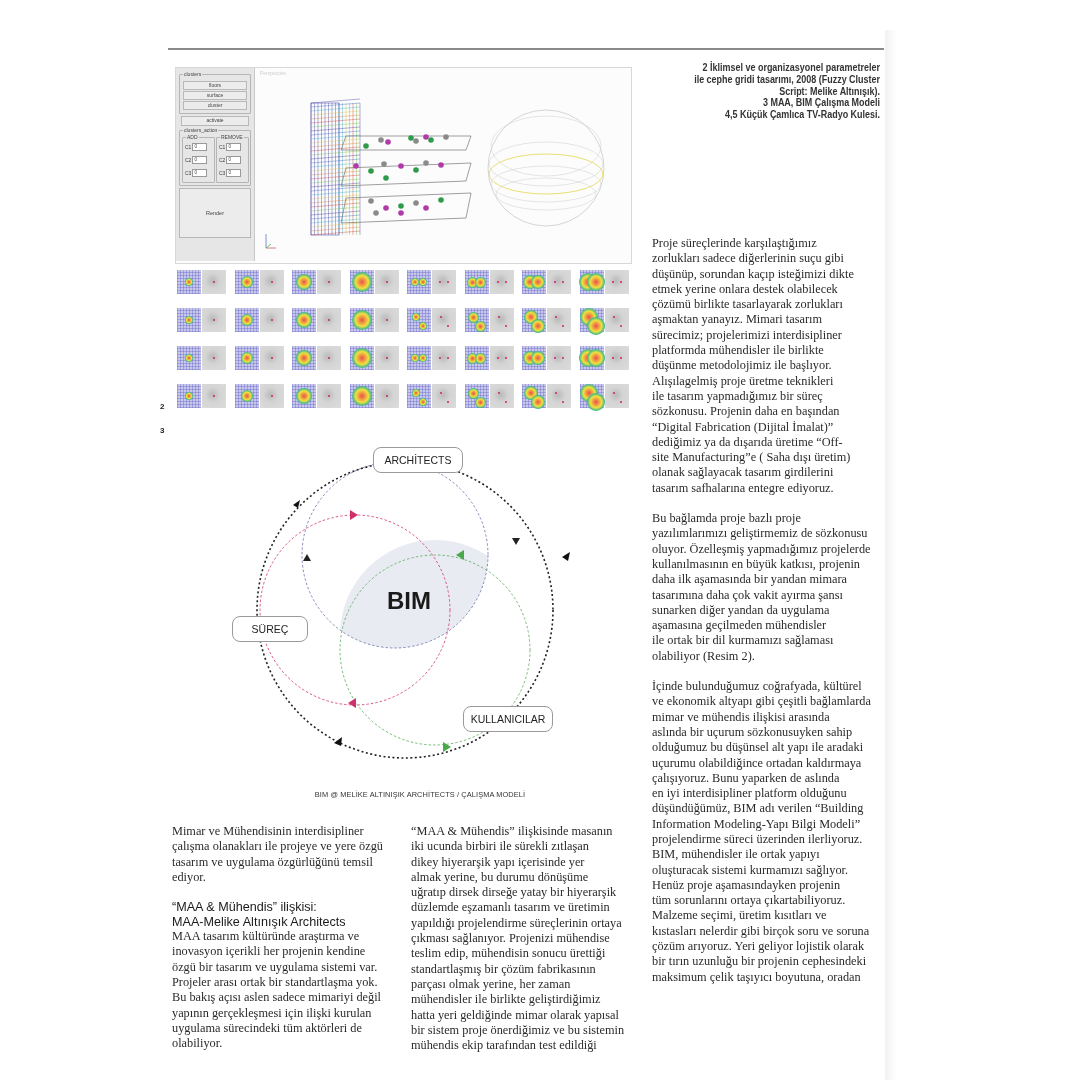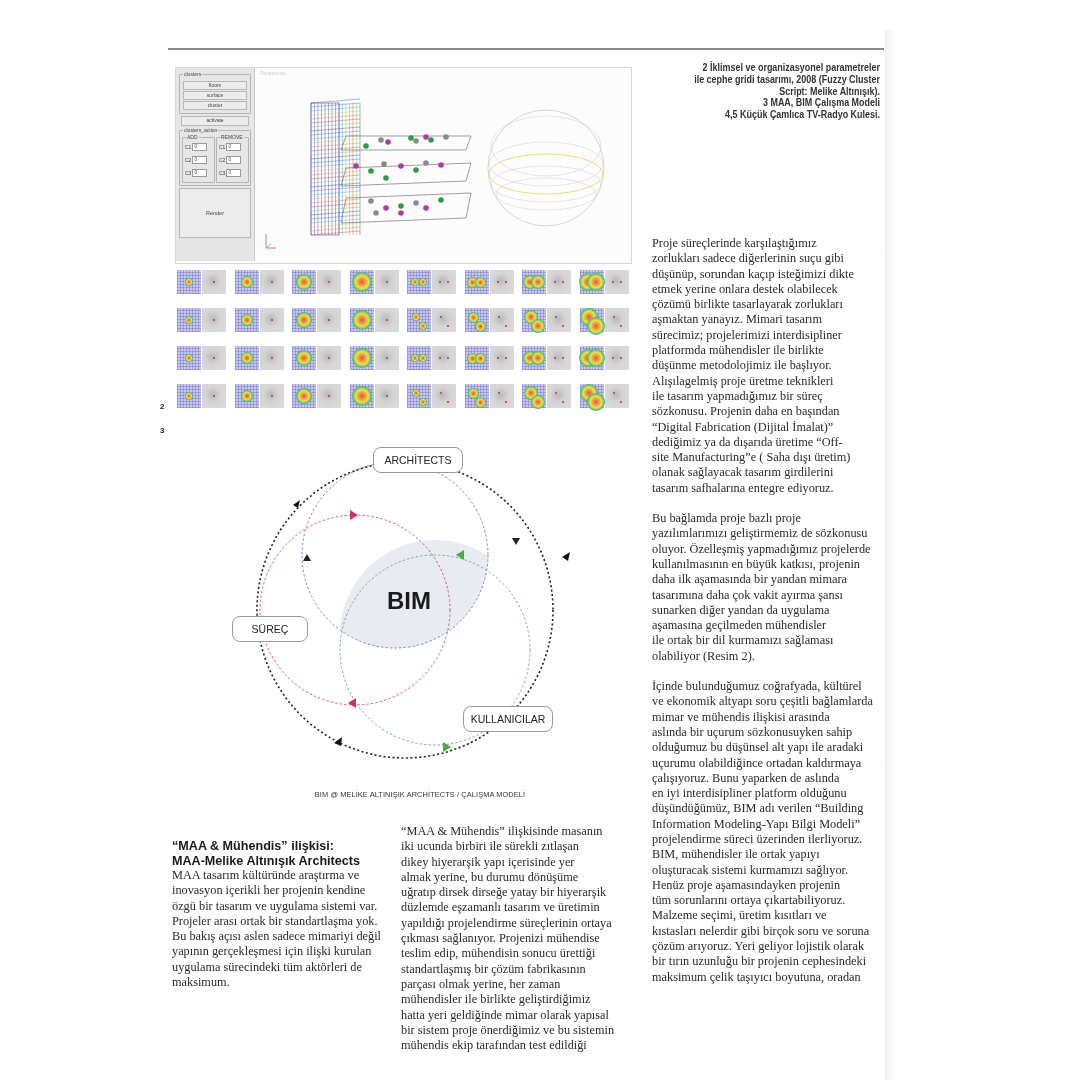--- a/index.html
+++ b/index.html
@@ -106,24 +106,24 @@
       font-family: "Liberation Sans", sans-serif; font-size: 7.4px; color: #333; letter-spacing: 0.1px;
     }
 
     
     .col {
       position: absolute; font-size: 12.3px; line-height: 15.3px; color: #2a2a2a;
     }
     .col p { margin: 0; }
     .col p + p { margin-top: 15px; }
     .col-1 { left: 172px; top: 824px; width: 225px; }
-    .col-2 { left: 401px; top: 824px; width: 230px; }
+    .col-2 { left: 411px; top: 824px; width: 230px; }
     .col-3 { left: 652px; top: 236px; width: 232px; }
     .sub-heading {
-      font-family: "Liberation Sans", sans-serif; font-weight: bold; font-size: 12.6px; line-height: 14.5px;
+      font-family: "Liberation Sans", sans-serif; font-weight: normal; font-size: 12.6px; line-height: 14.5px;
       color: #1a1a1a; margin-top: 15px !important;
     }
     .sub-heading + p { margin-top: 0 !important; }
     .line { display: block; white-space: nowrap; }
   </style>
 </head>
 <body>
 
 <div class="page-shadow"></div>
 <div class="top-rule"></div>
@@ -611,33 +611,39 @@
     <polygon points="223,302 231,307 223,312" fill="#4aa84a"></polygon>
   </svg>
   <div class="node-label" style="left:153px;top:7px;width:88px;">ARCHİTECTS</div>
   <div class="node-label" style="left:12px;top:176px;width:74px;">SÜREÇ</div>
   <div class="node-label" style="left:243px;top:266px;width:88px;">KULLANICILAR</div>
   <div class="bim-label">BIM</div>
 </div>
 <div class="diagram-caption">BIM @ MELİKE ALTINIŞIK ARCHİTECTS / ÇALIŞMA MODELİ</div>
 
 <div class="col col-1">
+  <p id="c1-intro">
+      <span class="line">Mimar ve Mühendisinin interdisipliner</span>
+      <span class="line">çalışma olanakları ile projeye ve yere özgü</span>
+      <span class="line">tasarım ve uygulama özgürlüğünü temsil</span>
+      <span class="line">ediyor.</span>
+    </p>
   <p class="sub-heading" id="c1-heading">
       <span class="line">“MAA &amp; Mühendis” ilişkisi:</span>
       <span class="line">MAA-Melike Altınışık Architects</span>
     </p>
   <p id="c1-body">
       <span class="line">MAA tasarım kültüründe araştırma ve</span>
       <span class="line">inovasyon içerikli her projenin kendine</span>
       <span class="line">özgü bir tasarım ve uygulama sistemi var.</span>
       <span class="line">Projeler arası ortak bir standartlaşma yok.</span>
       <span class="line">Bu bakış açısı aslen sadece mimariyi değil</span>
       <span class="line">yapının gerçekleşmesi için ilişki kurulan</span>
       <span class="line">uygulama sürecindeki tüm aktörleri de</span>
-      <span class="line">maksimum.</span>
+      <span class="line">olabiliyor.</span>
     </p>
 </div>
 
 <div class="col col-2">
   <p id="c2-body">
       <span class="line">“MAA &amp; Mühendis” ilişkisinde masanın</span>
       <span class="line">iki ucunda birbiri ile sürekli zıtlaşan</span>
       <span class="line">dikey hiyerarşik yapı içerisinde yer</span>
       <span class="line">almak yerine, bu durumu dönüşüme</span>
       <span class="line">uğratıp dirsek dirseğe yatay bir hiyerarşik</span>
@@ -681,21 +687,21 @@
       <span class="line">kullanılmasının en büyük katkısı, projenin</span>
       <span class="line">daha ilk aşamasında bir yandan mimara</span>
       <span class="line">tasarımına daha çok vakit ayırma şansı</span>
       <span class="line">sunarken diğer yandan da uygulama</span>
       <span class="line">aşamasına geçilmeden mühendisler</span>
       <span class="line">ile ortak bir dil kurmamızı sağlaması</span>
       <span class="line">olabiliyor (Resim 2).</span>
     </p>
     <p>
       <span class="line">İçinde bulunduğumuz coğrafyada, kültürel</span>
-      <span class="line">ve ekonomik altyapı soru çeşitli bağlamlarda</span>
+      <span class="line">ve ekonomik altyapı gibi çeşitli bağlamlarda</span>
       <span class="line">mimar ve mühendis ilişkisi arasında</span>
       <span class="line">aslında bir uçurum sözkonusuyken sahip</span>
       <span class="line">olduğumuz bu düşünsel alt yapı ile aradaki</span>
       <span class="line">uçurumu olabildiğince ortadan kaldırmaya</span>
       <span class="line">çalışıyoruz. Bunu yaparken de aslında</span>
       <span class="line">en iyi interdisipliner platform olduğunu</span>
       <span class="line">düşündüğümüz, BIM adı verilen “Building</span>
       <span class="line">Information Modeling-Yapı Bilgi Modeli”</span>
       <span class="line">projelendirme süreci üzerinden ilerliyoruz.</span>
       <span class="line">BIM, mühendisler ile ortak yapıyı</span>

